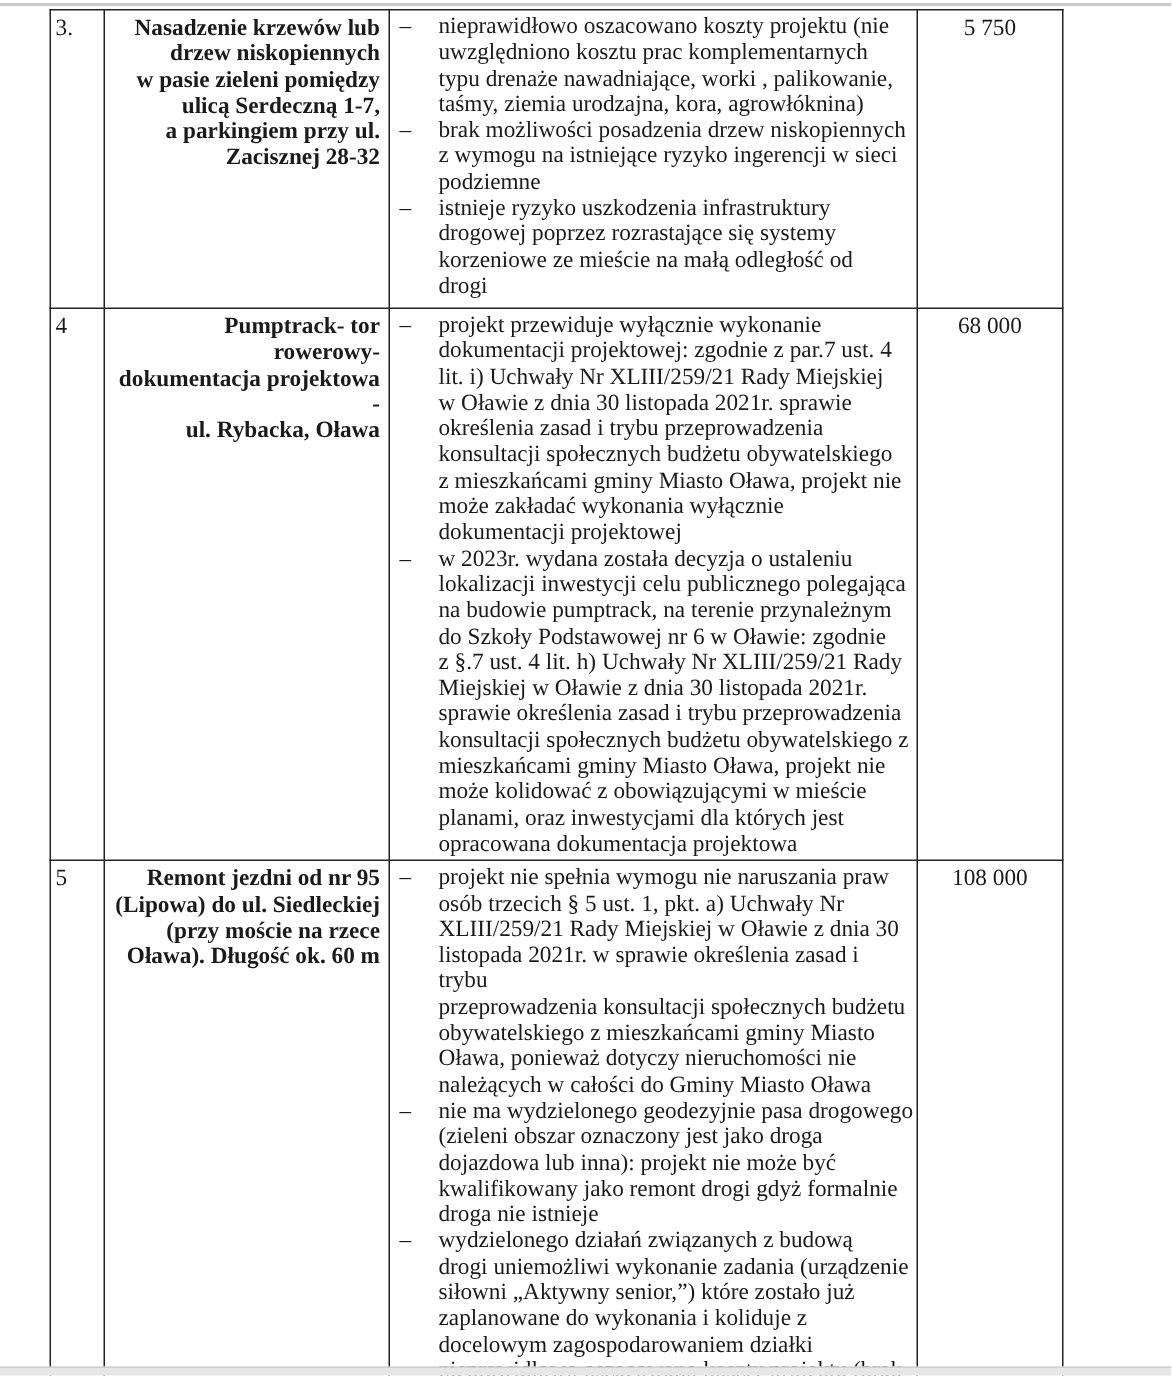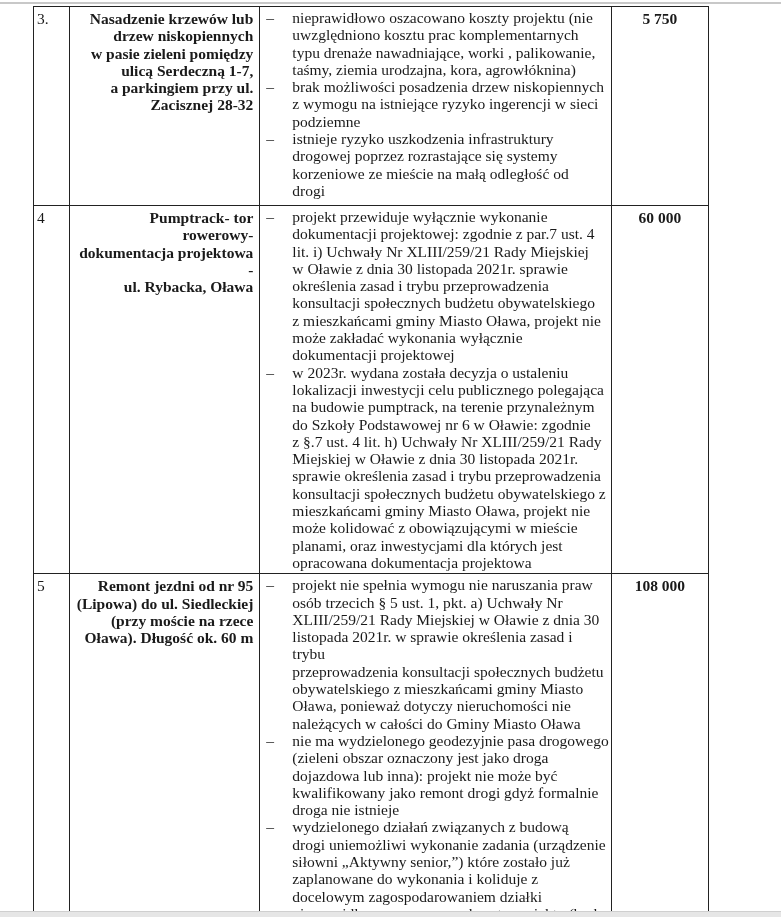--- a/index.html
+++ b/index.html
@@ -57,21 +57,21 @@
       line-height: 17.3px;
       text-align: right;
       padding: 3px 6px 0 6px !important;
     }
     .cell-reasons {
       font-size: 15.5px;
       line-height: 17.3px;
       padding: 2px 2px 2px 0 !important;
     }
     .cell-cost {
-      font-weight: bold;
+      font-weight: normal;
       font-size: 15.5px;
       line-height: 17px;
       text-align: center;
       padding: 3px 0 0 0 !important;
     }
     ul.reasons {
       list-style: none;
       margin: 0;
       padding: 0;
     }
@@ -157,21 +157,21 @@
 z §.7 ust. 4 lit. h) Uchwały Nr XLIII/259/21 Rady
 Miejskiej w Oławie z dnia 30 listopada 2021r.
 sprawie określenia zasad i trybu przeprowadzenia
 konsultacji społecznych budżetu obywatelskiego z
 mieszkańcami gminy Miasto Oława, projekt nie
 może kolidować z obowiązującymi w mieście
 planami, oraz inwestycjami dla których jest
 opracowana dokumentacja projektowa</span></li>
         </ul>
       </td>
-      <td class="cell-cost">60 000</td>
+      <td class="cell-cost">68 000</td>
     </tr>
 
     <tr class="row-5">
       <td class="cell-no">5</td>
       <td class="cell-name">
         <div class="name-text">Remont jezdni od nr 95
 (Lipowa) do ul. Siedleckiej
 (przy moście na rzece
 Oława). Długość ok. 60 m</div>
       </td>

